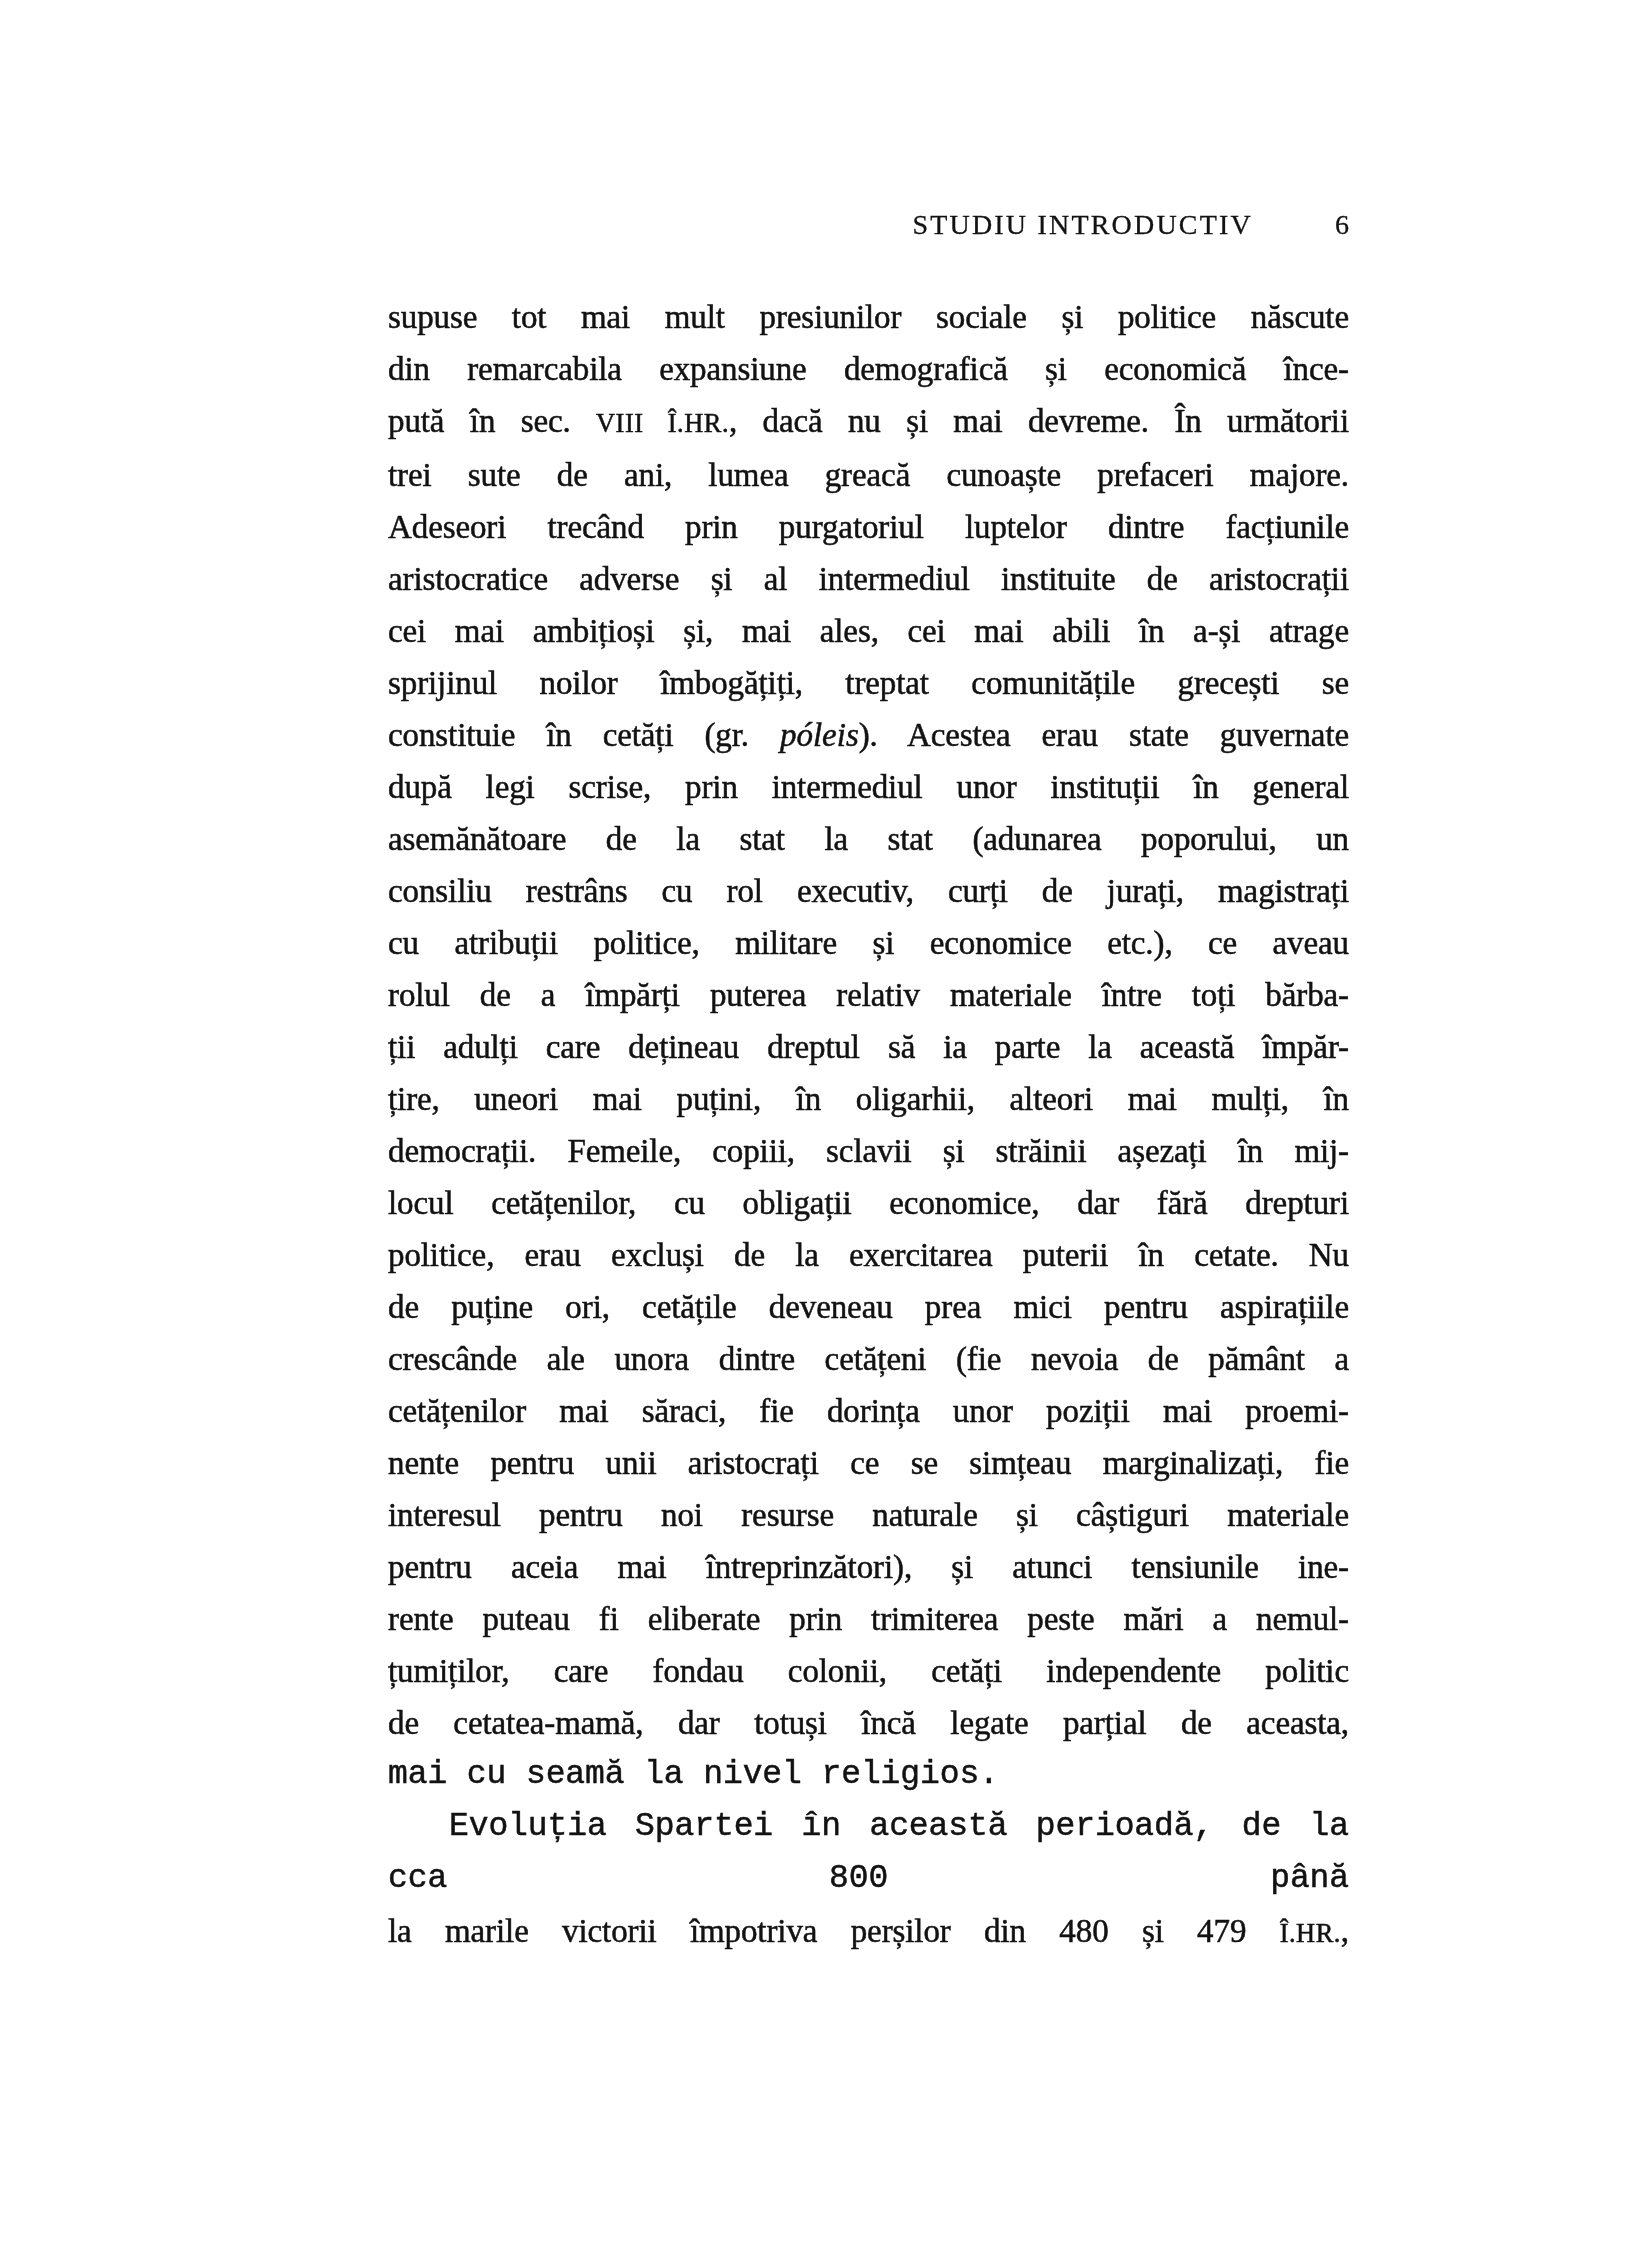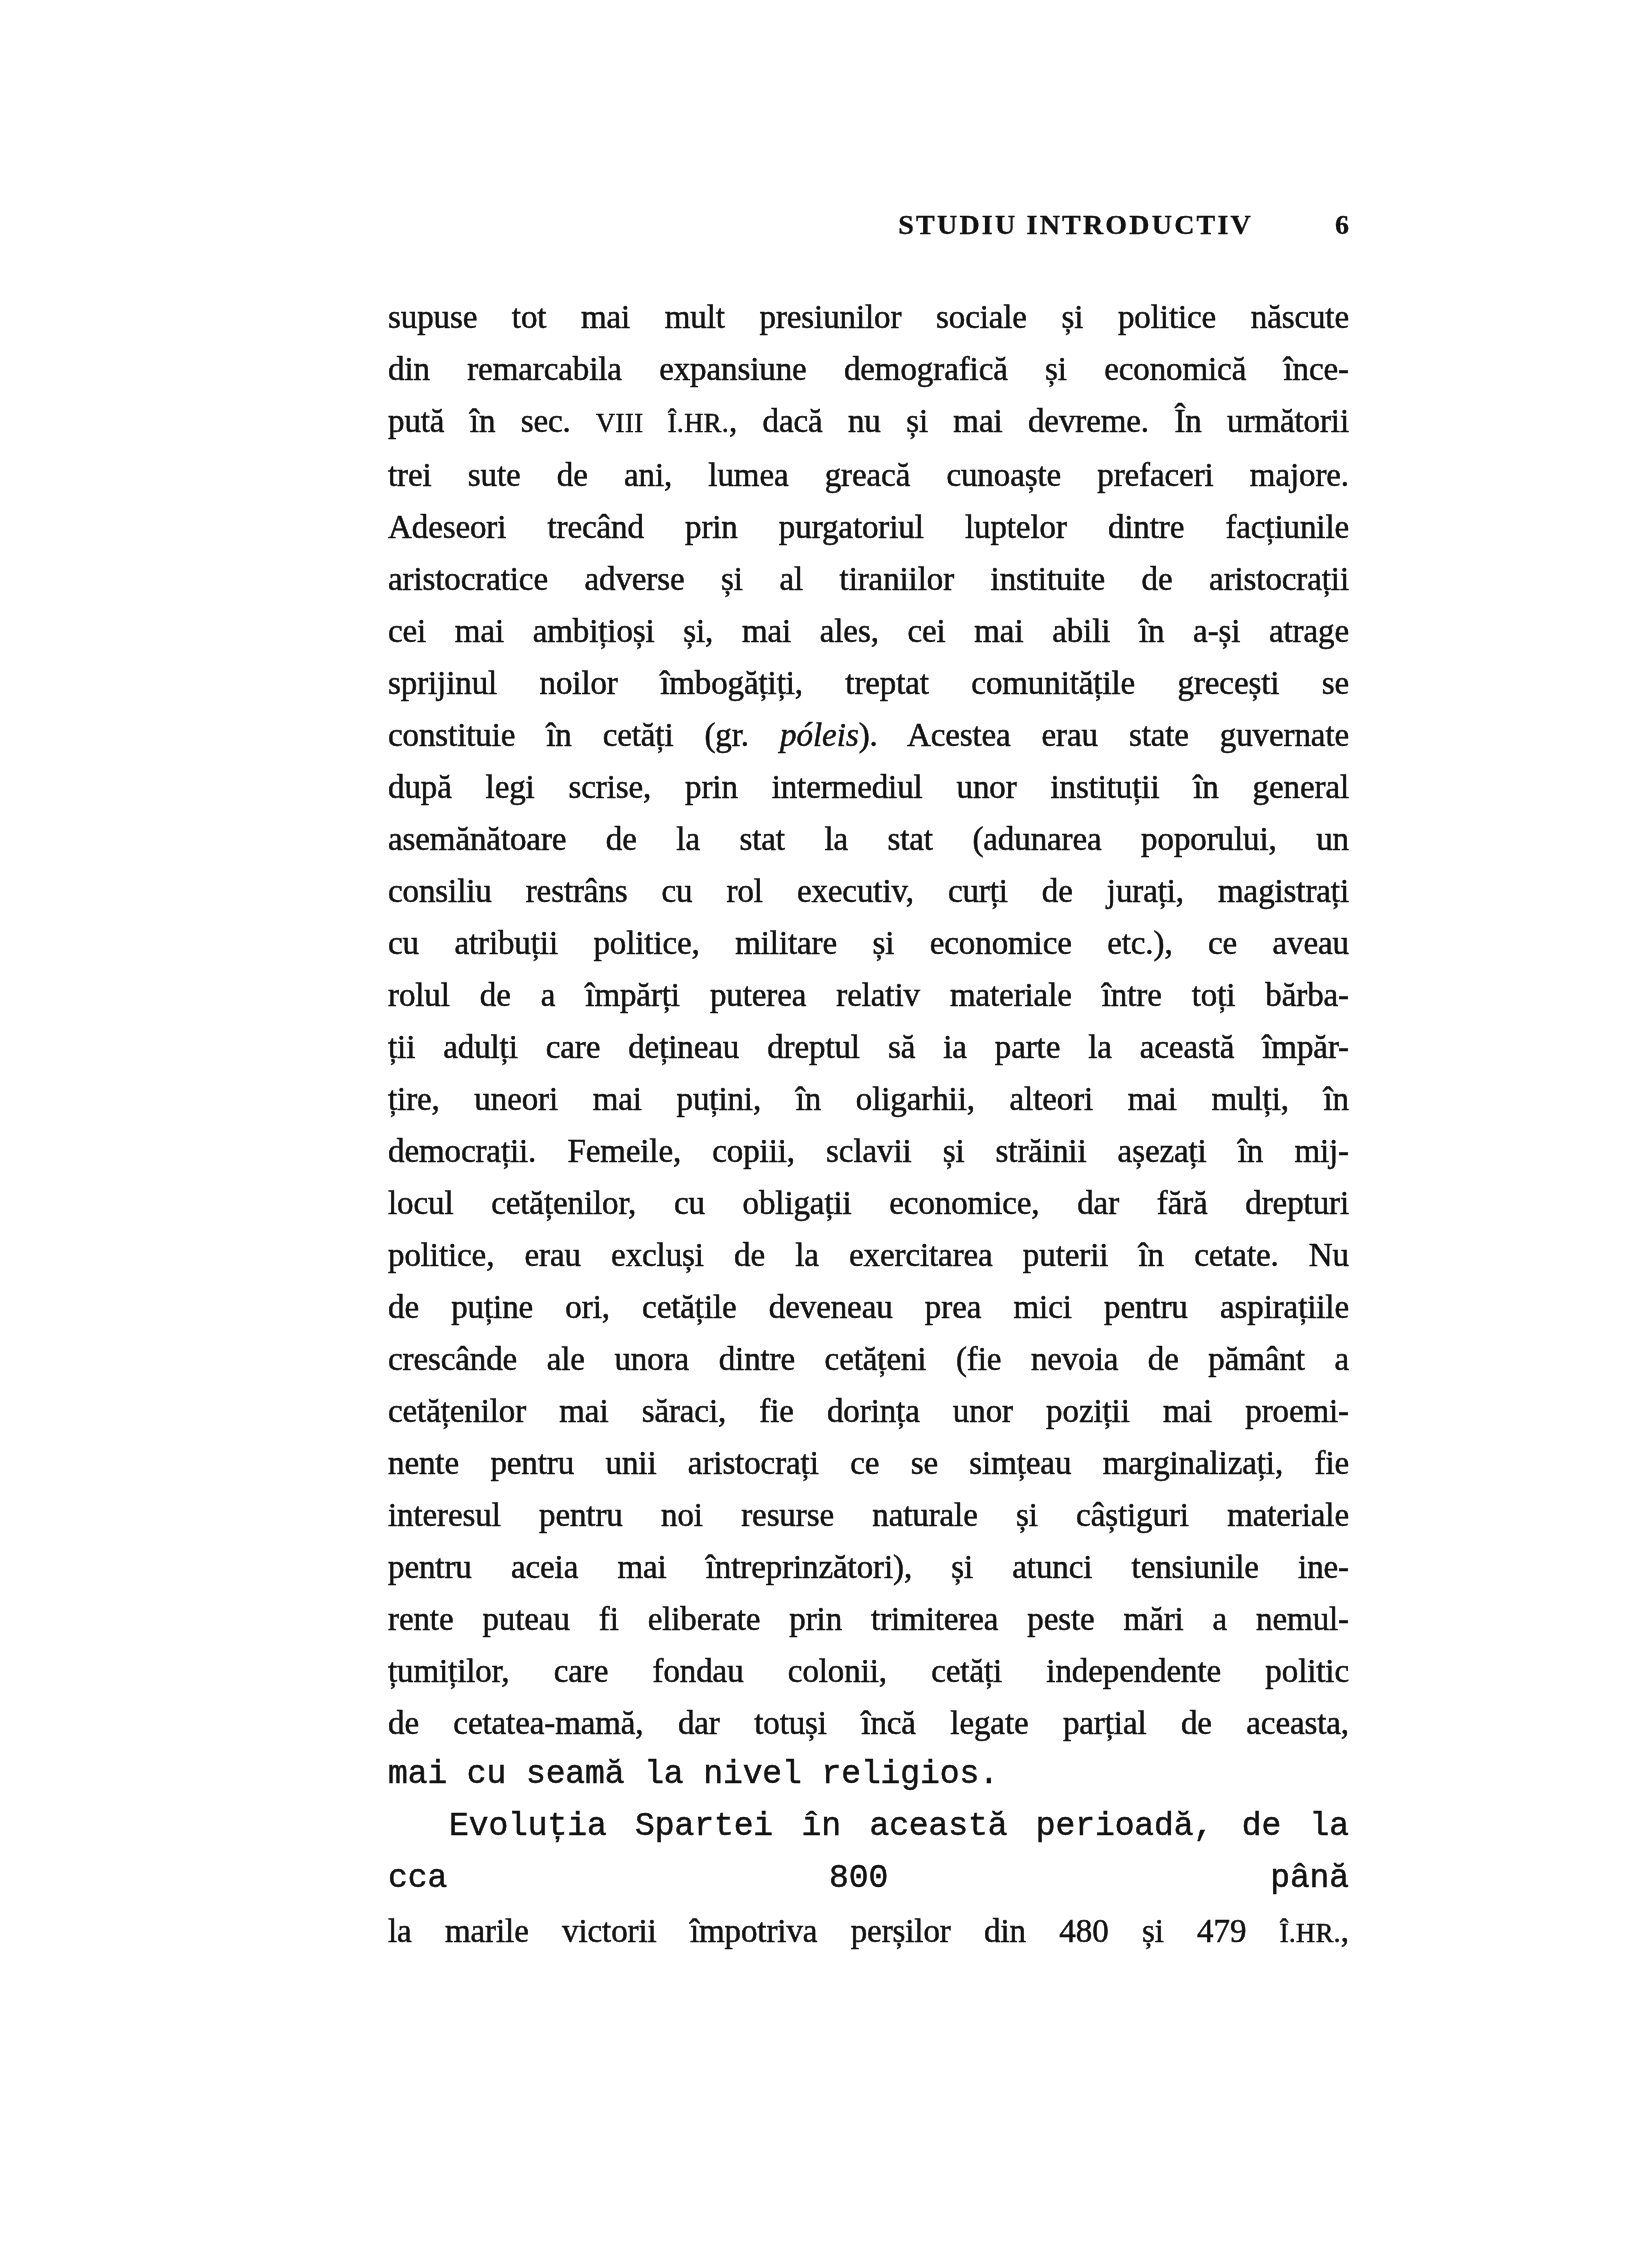--- a/index.html
+++ b/index.html
@@ -17,21 +17,21 @@
     overflow: hidden;
   }
   .running-header {
     position: absolute;
     left: 388px;
     top: 209px;
     width: 961px;
     display: flex;
     justify-content: flex-end;
     align-items: center;
-    font-weight: bold;
+    font-weight: normal;
     font-size: 28px;
     letter-spacing: 2.2px;
     -webkit-text-stroke: 0.3px currentColor;
   }
   .running-header .pagenum {
     margin-left: 82px;
     letter-spacing: 0;
   }
   .body-text {
     position: absolute;
@@ -75,21 +75,21 @@
     <span class="pagenum">6</span>
   </div>
 
   <div class="body-text">
       <div class="paragraph">
         <div class="line">supuse tot mai mult presiunilor sociale și politice născute</div>
         <div class="line">din remarcabila expansiune demografică și economică înce-</div>
         <div class="line">pută în sec. <span class="sc">VIII Î.HR.</span>, dacă nu și mai devreme. În următorii</div>
         <div class="line">trei sute de ani, lumea greacă cunoaște prefaceri majore.</div>
         <div class="line">Adeseori trecând prin purgatoriul luptelor dintre facțiunile</div>
-        <div class="line">aristocratice adverse și al tiraniilor instituite de aristocrații</div>
+        <div class="line">aristocratice adverse și al intermediul instituite de aristocrații</div>
         <div class="line">cei mai ambițioși și, mai ales, cei mai abili în a-și atrage</div>
         <div class="line">sprijinul noilor îmbogățiți, treptat comunitățile grecești se</div>
         <div class="line">constituie în cetăți (gr. <i>póleis</i>). Acestea erau state guvernate</div>
         <div class="line">după legi scrise, prin intermediul unor instituții în general</div>
         <div class="line">asemănătoare de la stat la stat (adunarea poporului, un</div>
         <div class="line">consiliu restrâns cu rol executiv, curți de jurați, magistrați</div>
         <div class="line">cu atribuții politice, militare și economice etc.), ce aveau</div>
         <div class="line">rolul de a împărți puterea relativ materiale între toți bărba-</div>
         <div class="line">ții adulți care dețineau dreptul să ia parte la această împăr-</div>
         <div class="line">țire, uneori mai puțini, în oligarhii, alteori mai mulți, în</div>

